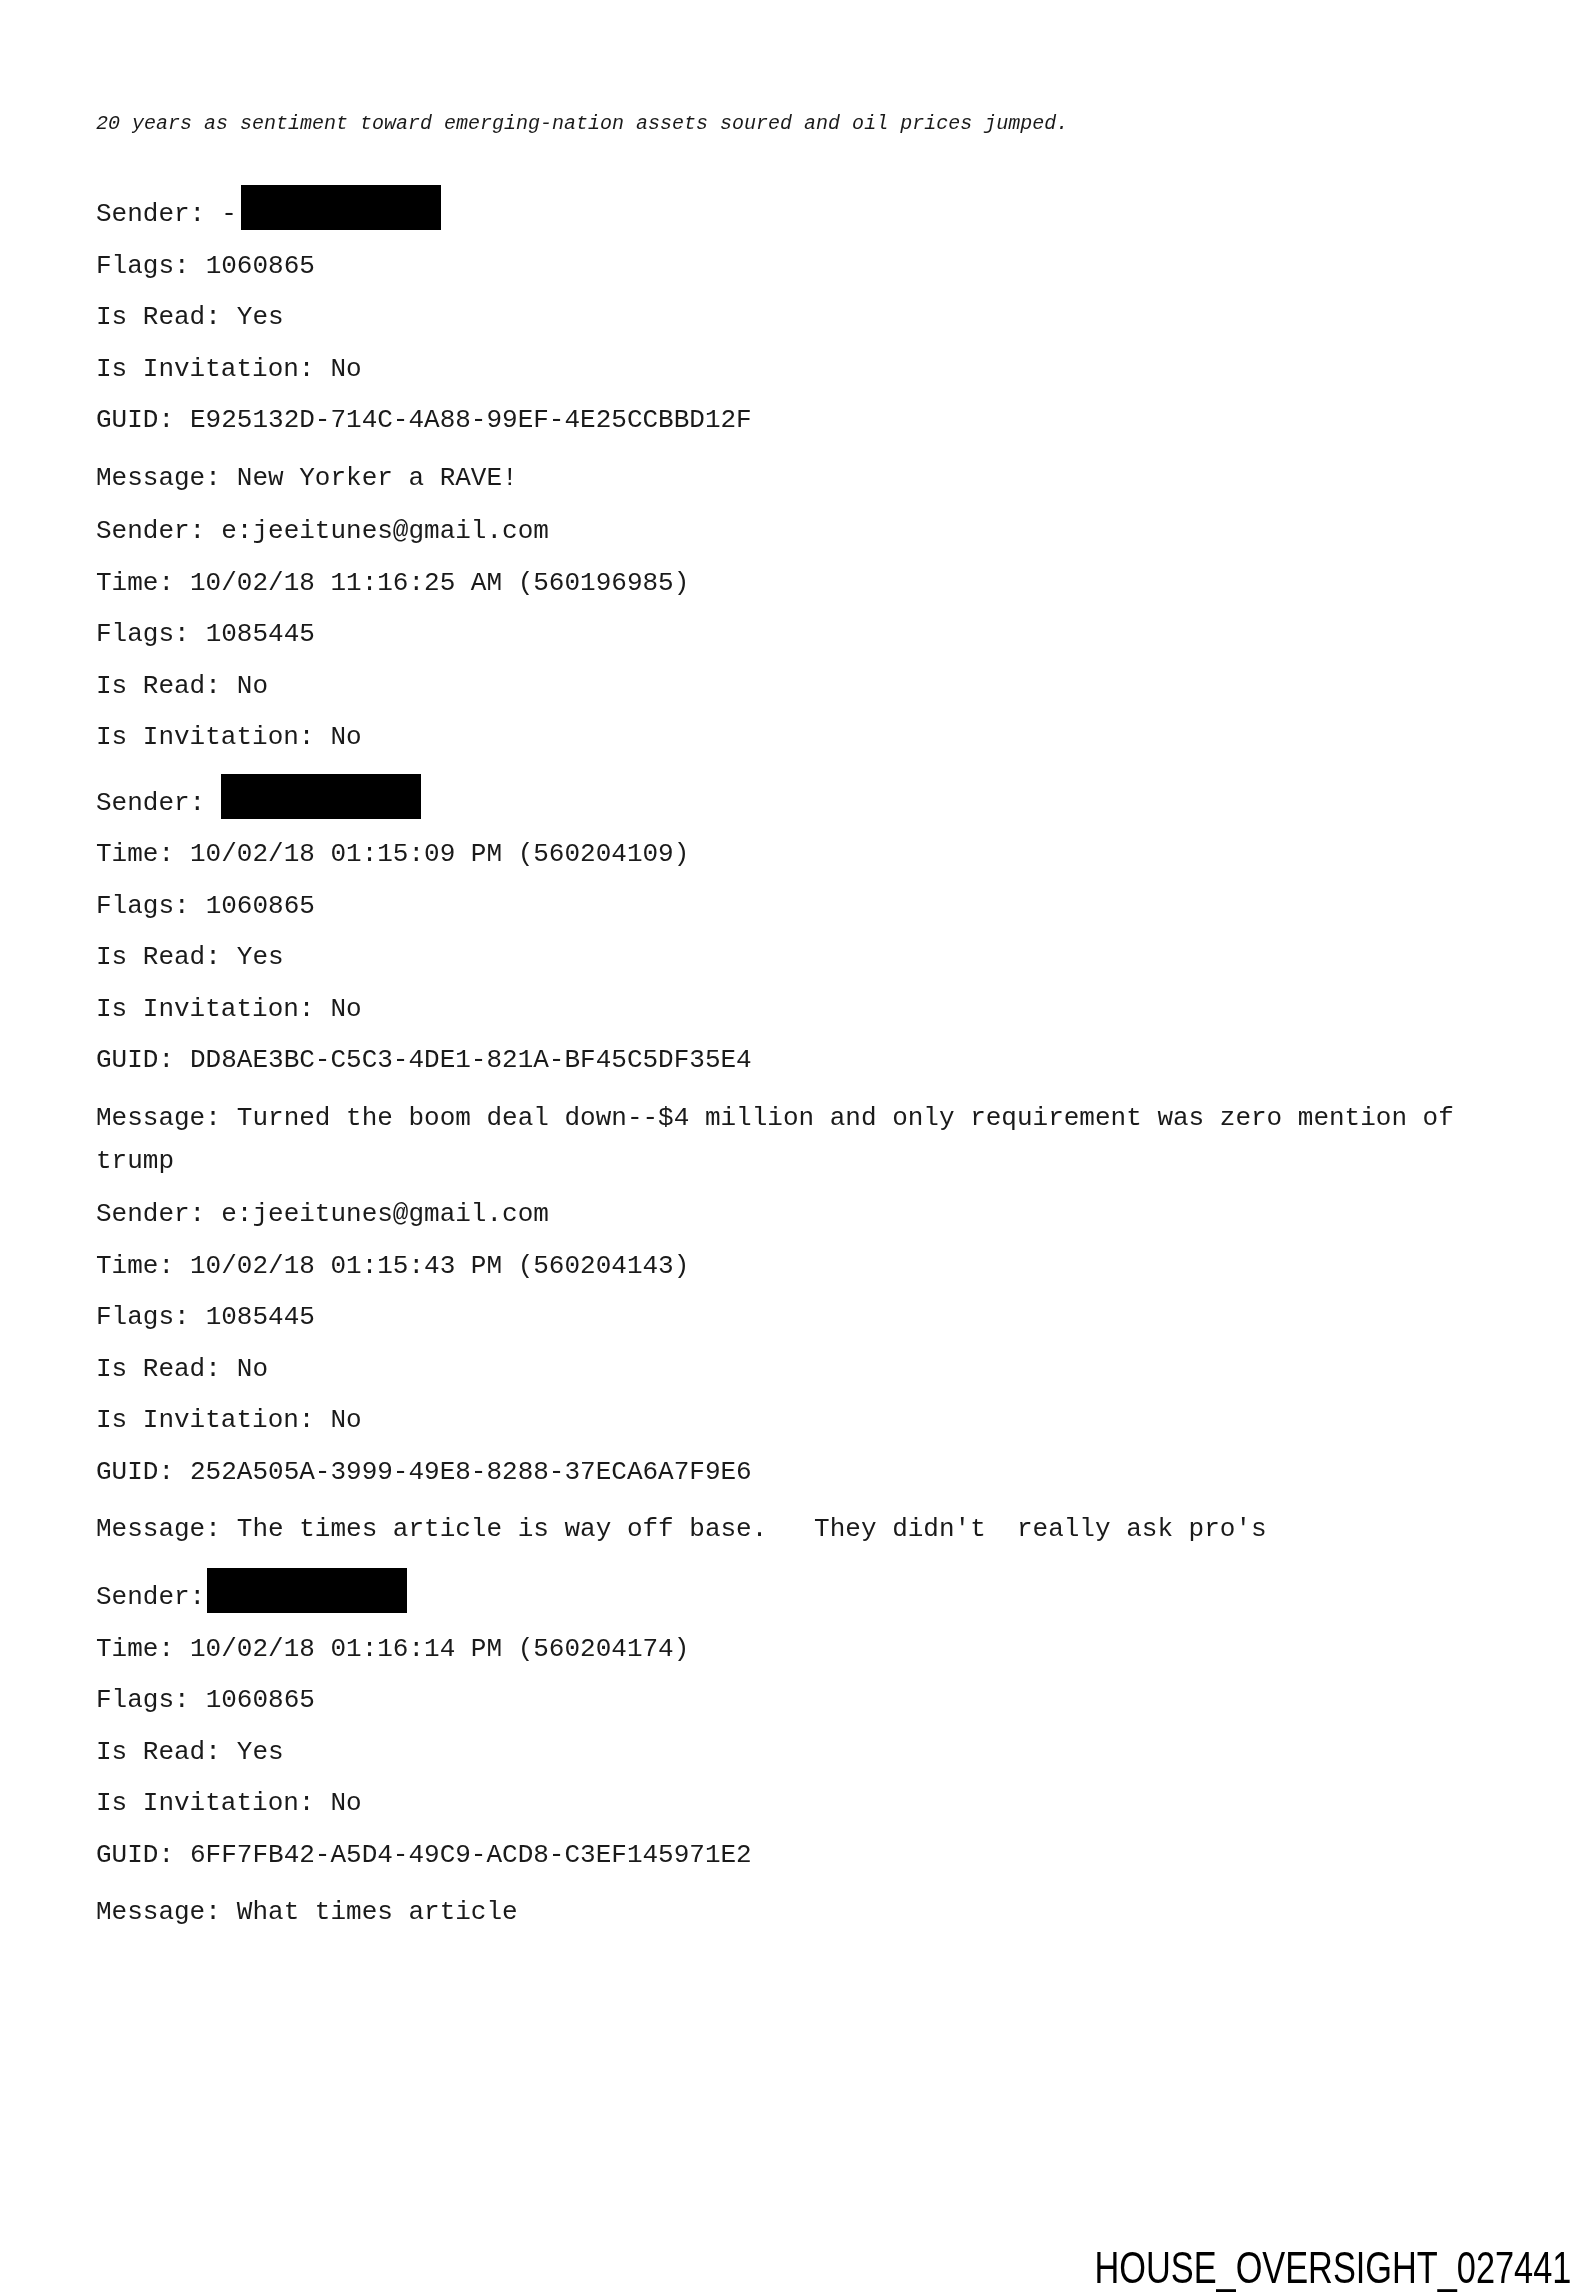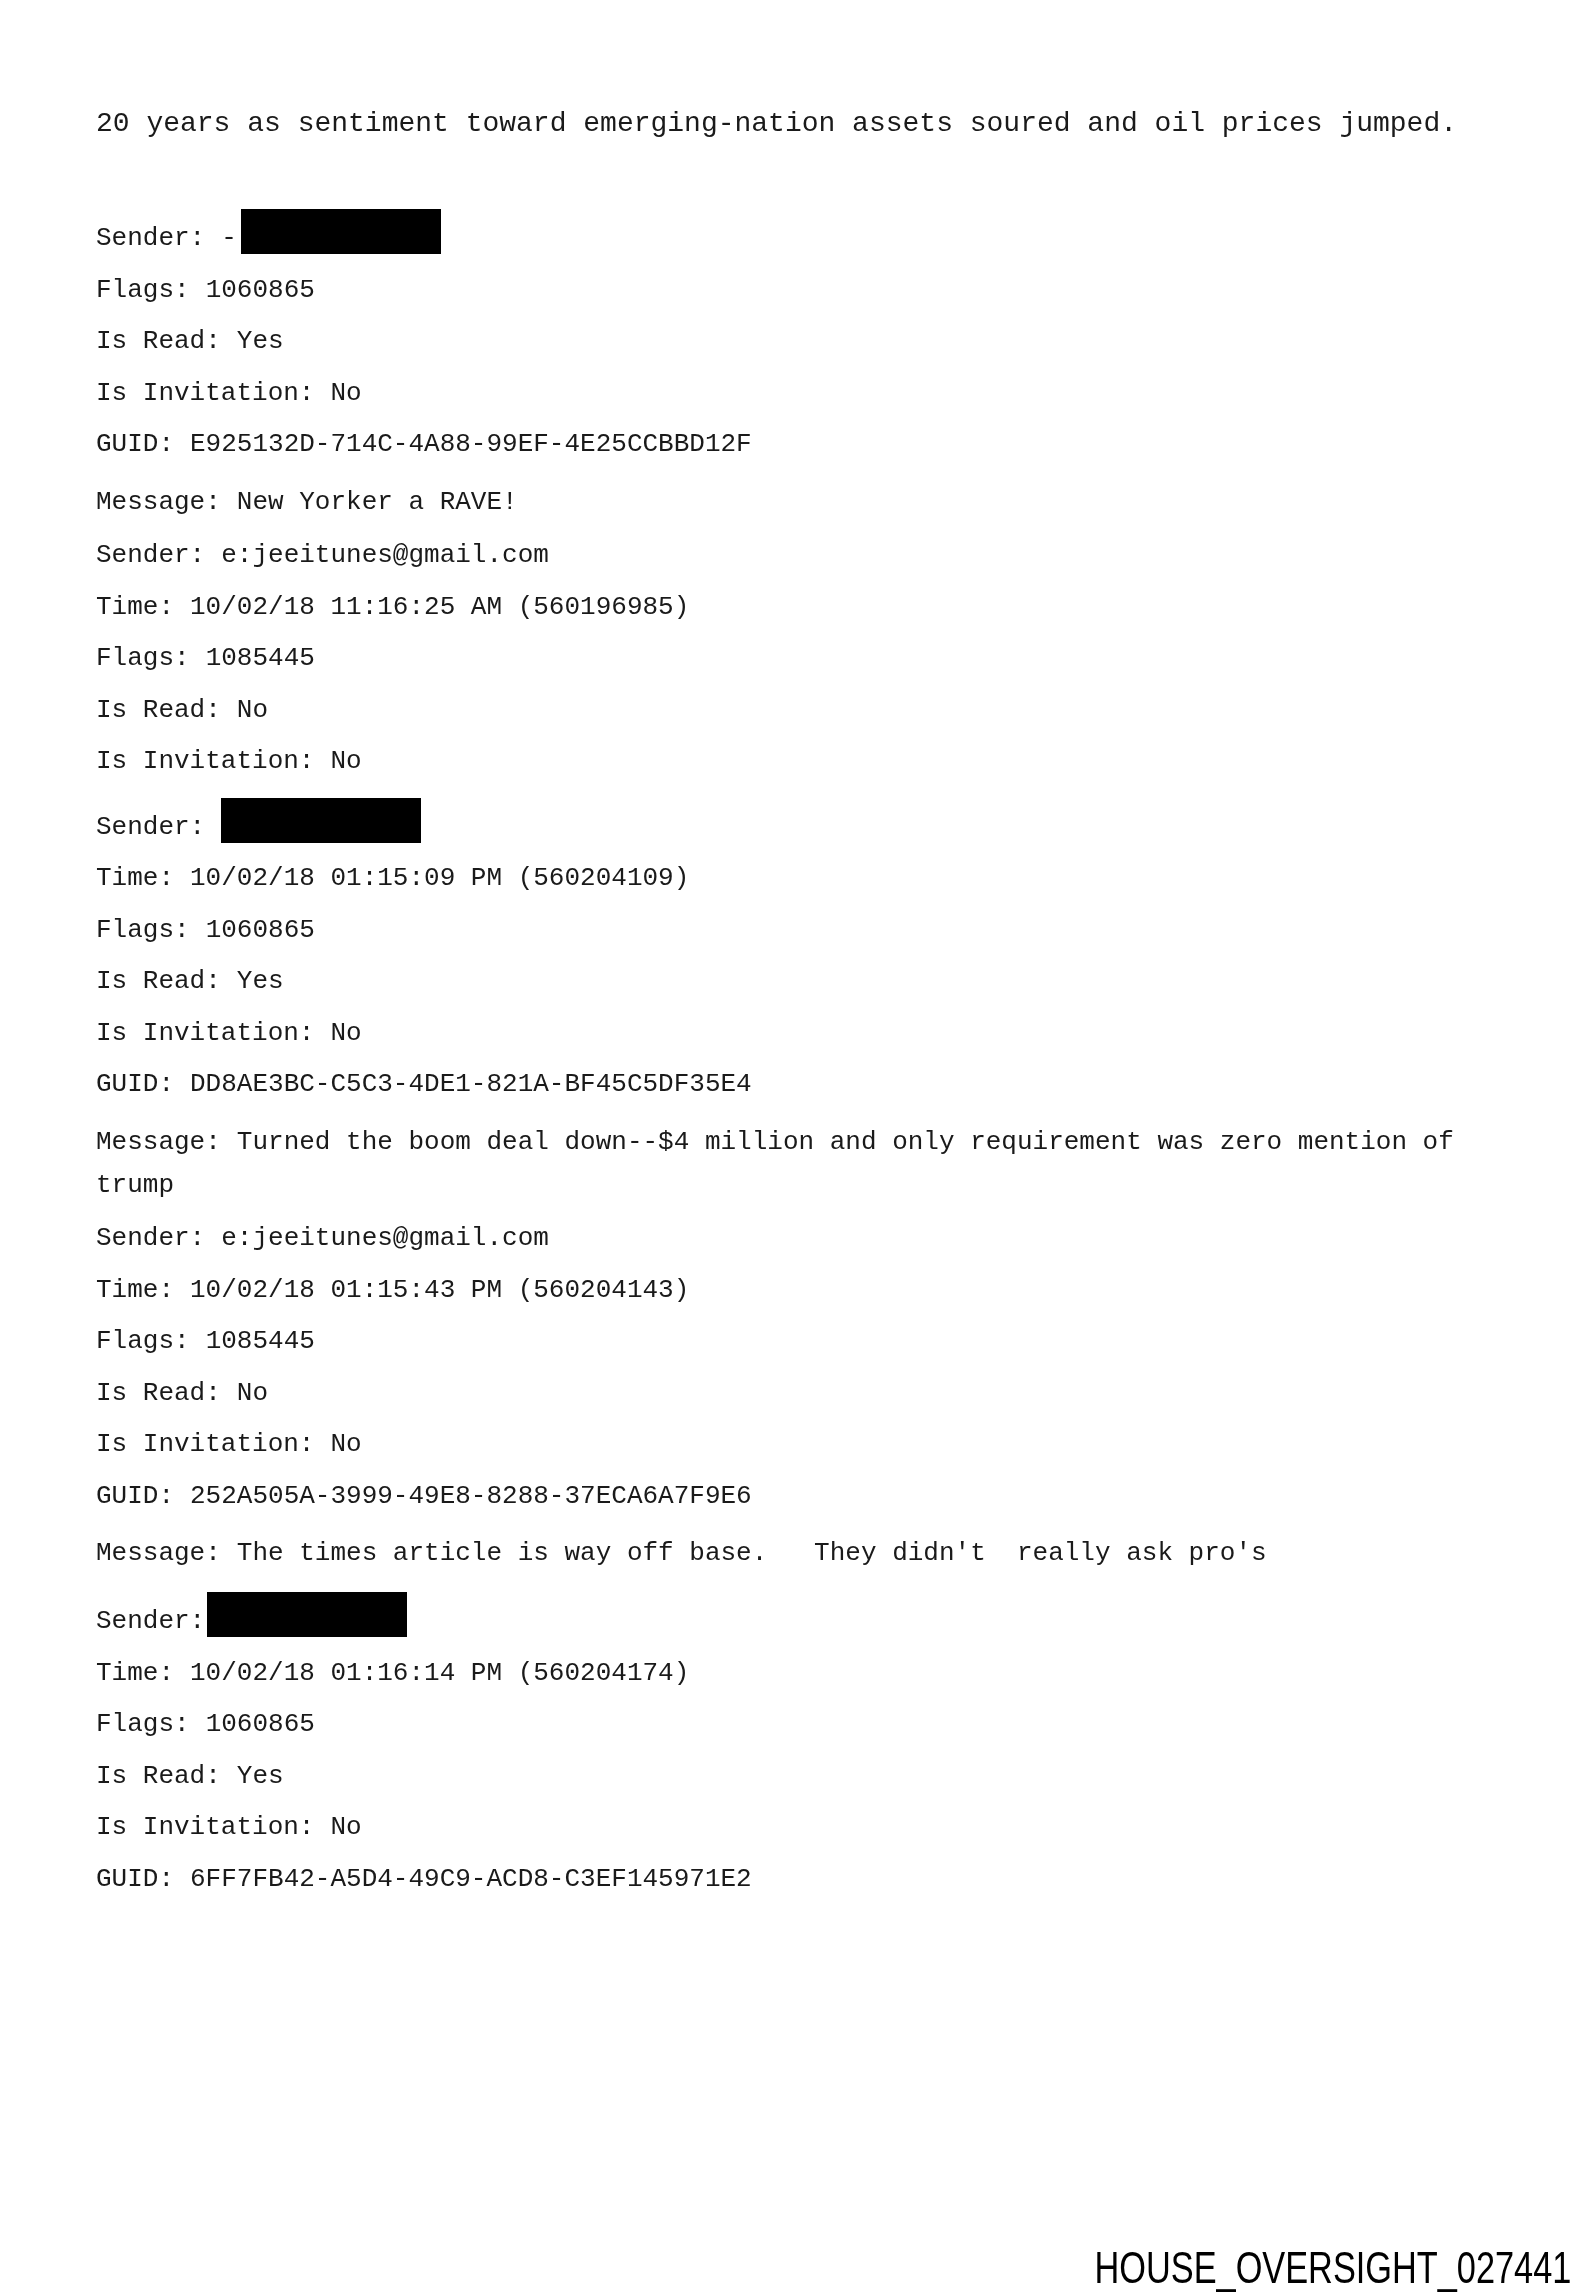--- a/index.html
+++ b/index.html
@@ -16,24 +16,25 @@
     font-family: "Liberation Mono", "DejaVu Sans Mono", monospace;
     color: #1a1a1a;
   }
   .content {
     position: absolute;
     left: 96px;
     top: 108px;
     width: 1402px;
   }
   .intro {
-    font-size: 28px;
+    font-size: 20px;
     line-height: 31px;
     white-space: pre;
-    margin-bottom: 70px;
+    margin-bottom: 46px;
+    font-style: italic;
   }
   .block {
     margin-bottom: 16.7px;
   }
   .line {
     font-size: 26px;
     line-height: 31px;
     margin-bottom: 20.5px;
     white-space: pre;
   }
@@ -118,18 +119,19 @@
     <div class="line msg"><span class="lbl">Message:</span><span class="val msgval">The times article is way off base.   They didn't  really ask pro's</span></div>
   </div>
 
   <div class="block block-5">
     <div class="line"><span class="lbl lbl-sender">Sender:</span><span class="remnant"></span><span class="redaction-box"></span><span class="val"></span></div>
     <div class="line"><span class="lbl">Time:</span><span class="val">10/02/18 01:16:14 PM (560204174)</span></div>
     <div class="line"><span class="lbl">Flags:</span><span class="val">1060865</span></div>
     <div class="line"><span class="lbl">Is Read:</span><span class="val">Yes</span></div>
     <div class="line"><span class="lbl">Is Invitation:</span><span class="val">No</span></div>
     <div class="line"><span class="lbl">GUID:</span><span class="val">6FF7FB42-A5D4-49C9-ACD8-C3EF145971E2</span></div>
+    <div class="line msg"><span class="lbl">Message:</span><span class="val msgval">What times article</span></div>
   </div>
 </div>
   </div>
   <div class="footer">HOUSE_OVERSIGHT_027441</div>
 </div>
 
 
 </body></html>

